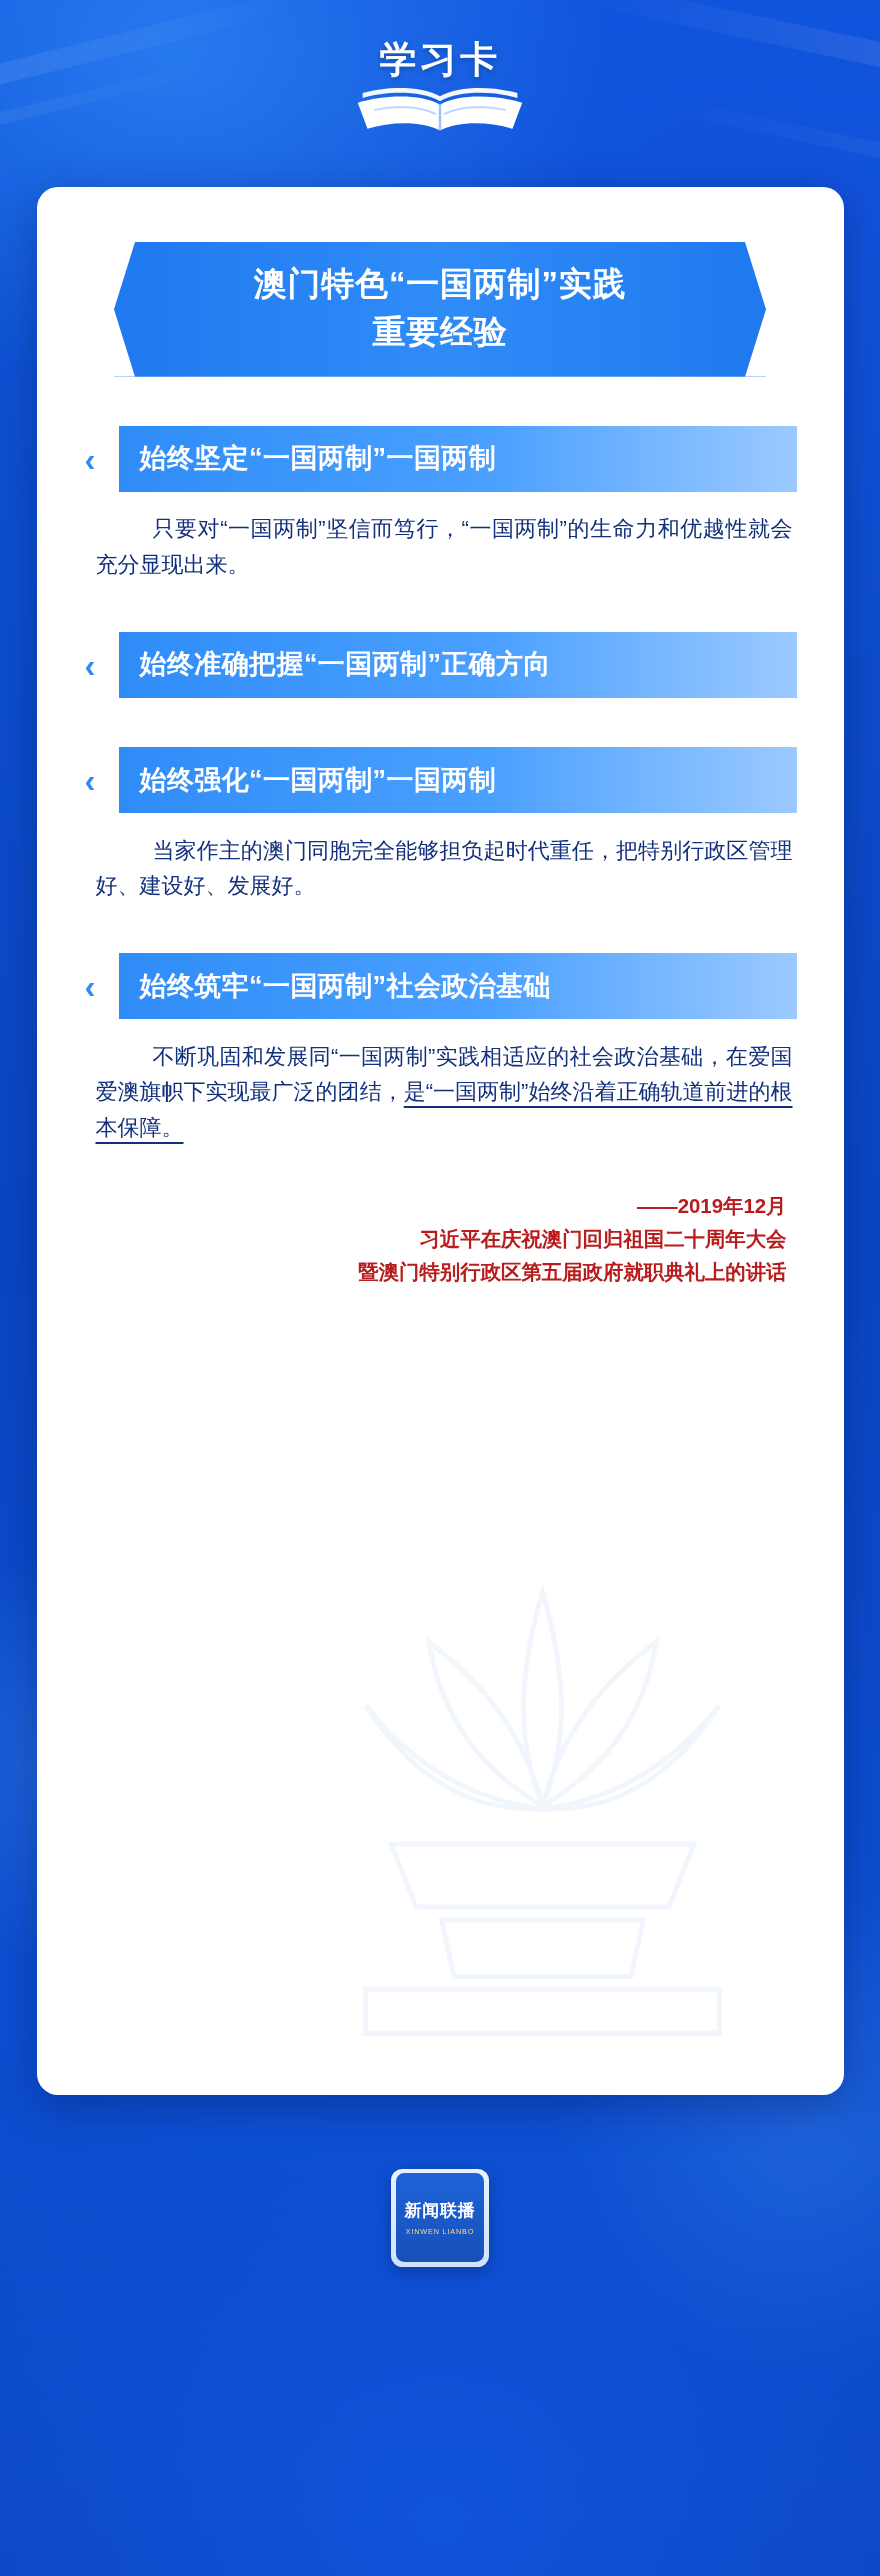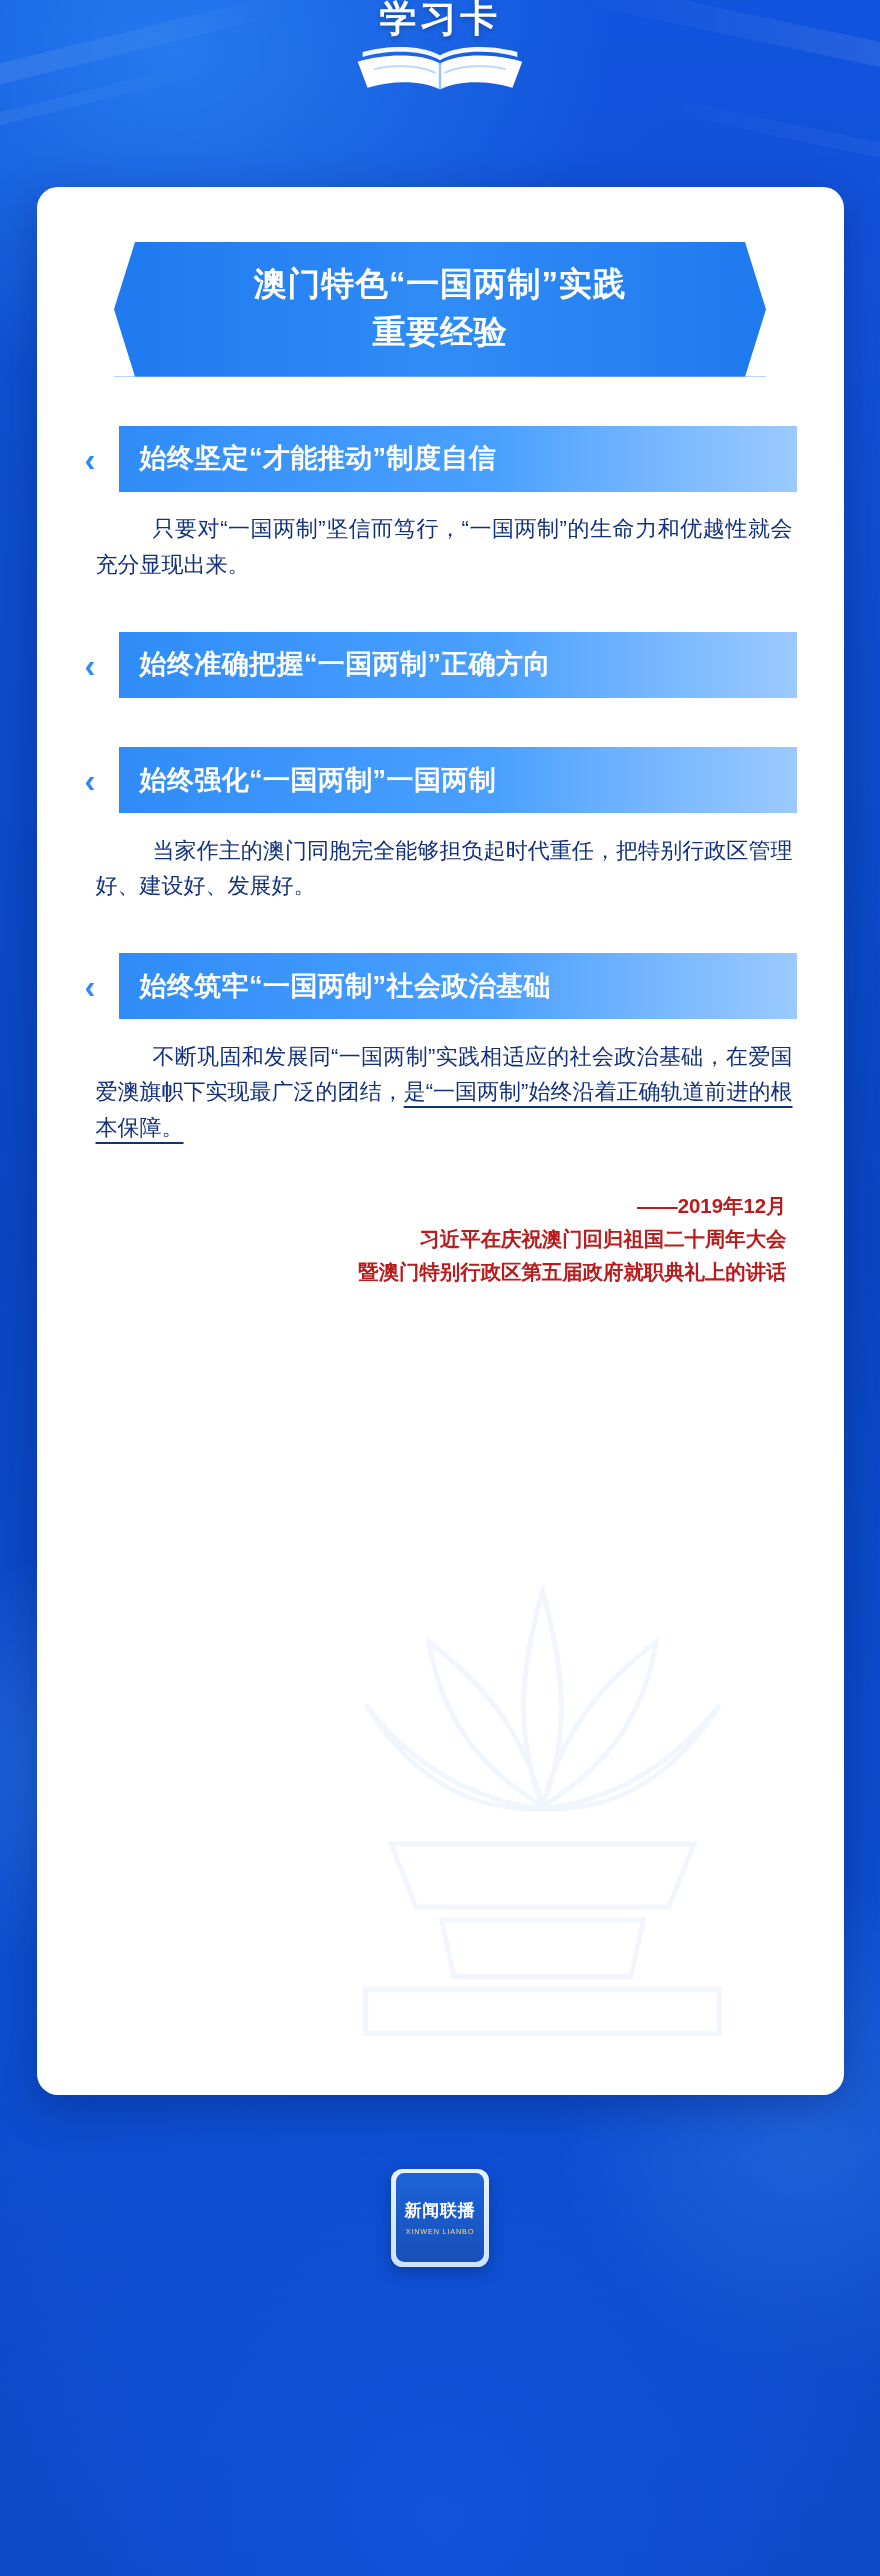--- a/index.html
+++ b/index.html
@@ -45,20 +45,21 @@
   .bg-glow.g1 { width: 424px; height: 424px; left: -130px; top: 1549px;
     background: radial-gradient(circle, rgba(90,170,255,0.28) 0%, rgba(90,170,255,0) 70%); }
   .bg-glow.g2 { width: 505px; height: 505px; right: -179px; top: 1875px;
     background: radial-gradient(circle, rgba(90,170,255,0.22) 0%, rgba(90,170,255,0) 70%); }
 
   
   .header {
     position: relative;
     height: 187px;
     display: flex;
+    align-items: center;
     justify-content: center;
   }
   .logo {
     position: relative;
     width: 245px;
     height: 106px;
     display: flex;
     flex-direction: column;
     align-items: center;
     justify-content: flex-start;
@@ -278,21 +279,21 @@
   <div class="title-band-wrap">
     <div class="title-band">
       <div>澳门特色“一国两制”实践</div>
       <div>重要经验</div>
     </div>
   </div>
 
   <div class="section">
     <div class="sec-head">
       <span class="chev">‹</span>
-      <span>始终坚定“才能推动”制度自信</span>
+      <span>始终坚定“一国两制”一国两制</span>
     </div>
     <div class="sec-body">只要对“一国两制”坚信而笃行，“一国两制”的生命力和优越性就会充分显现出来。</div>
   </div>
 
   <div class="section">
     <div class="sec-head">
       <span class="chev">‹</span>
       <span>始终准确把握“一国两制”正确方向</span>
     </div>
   </div>

